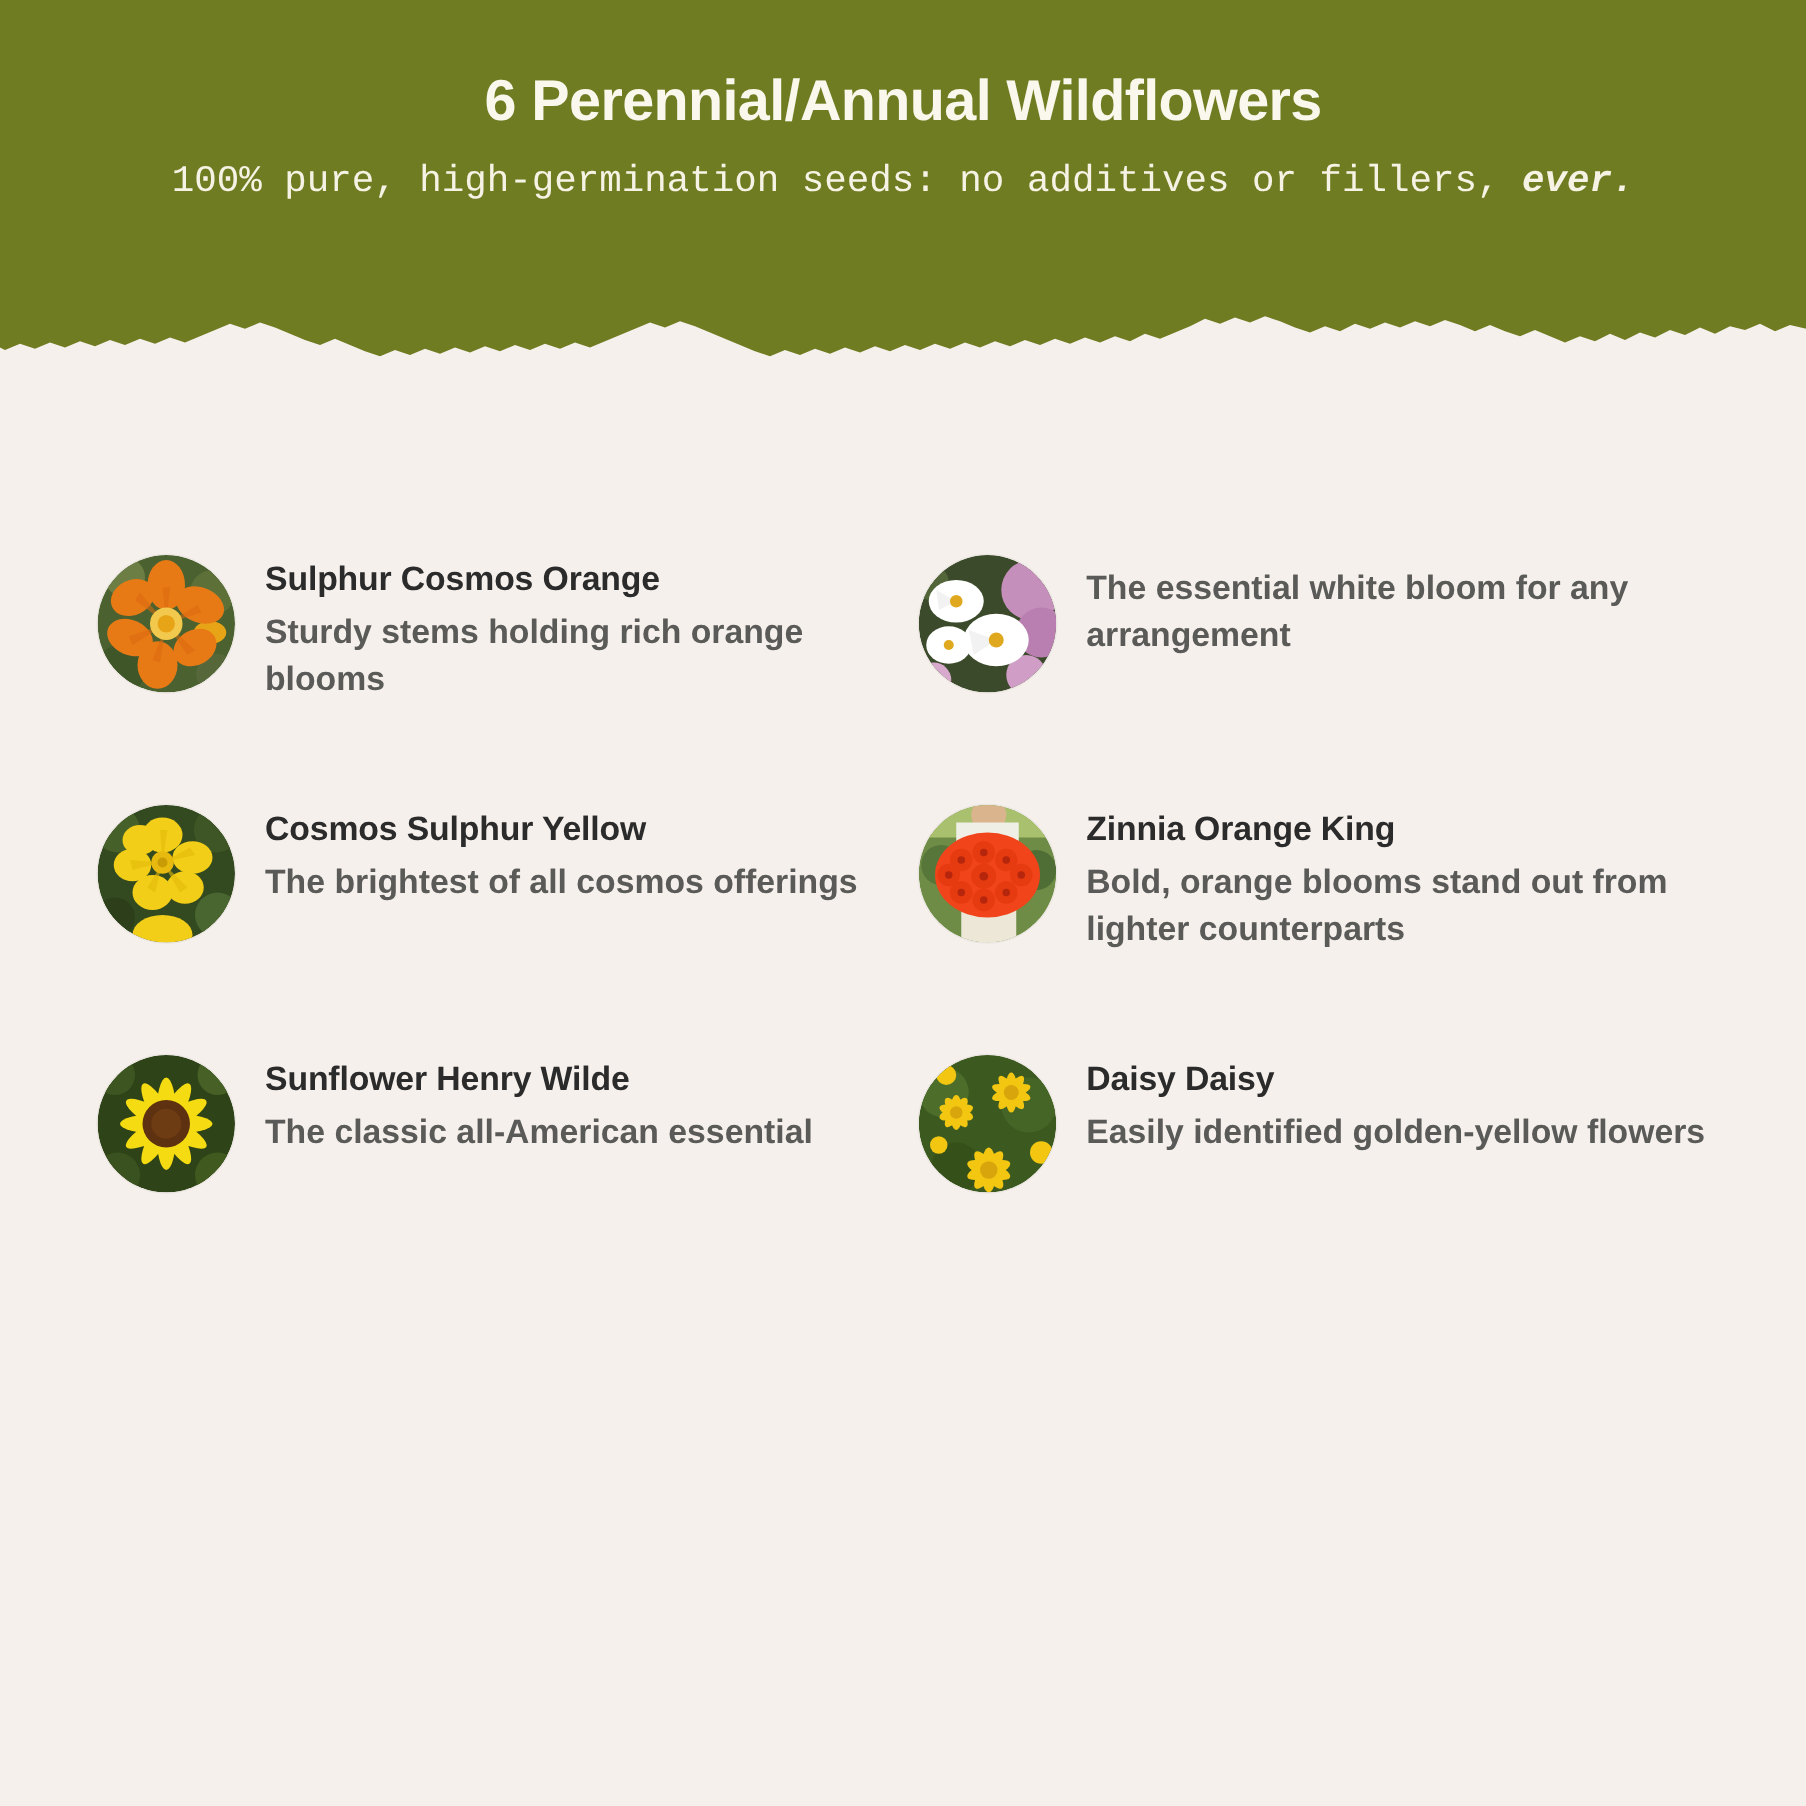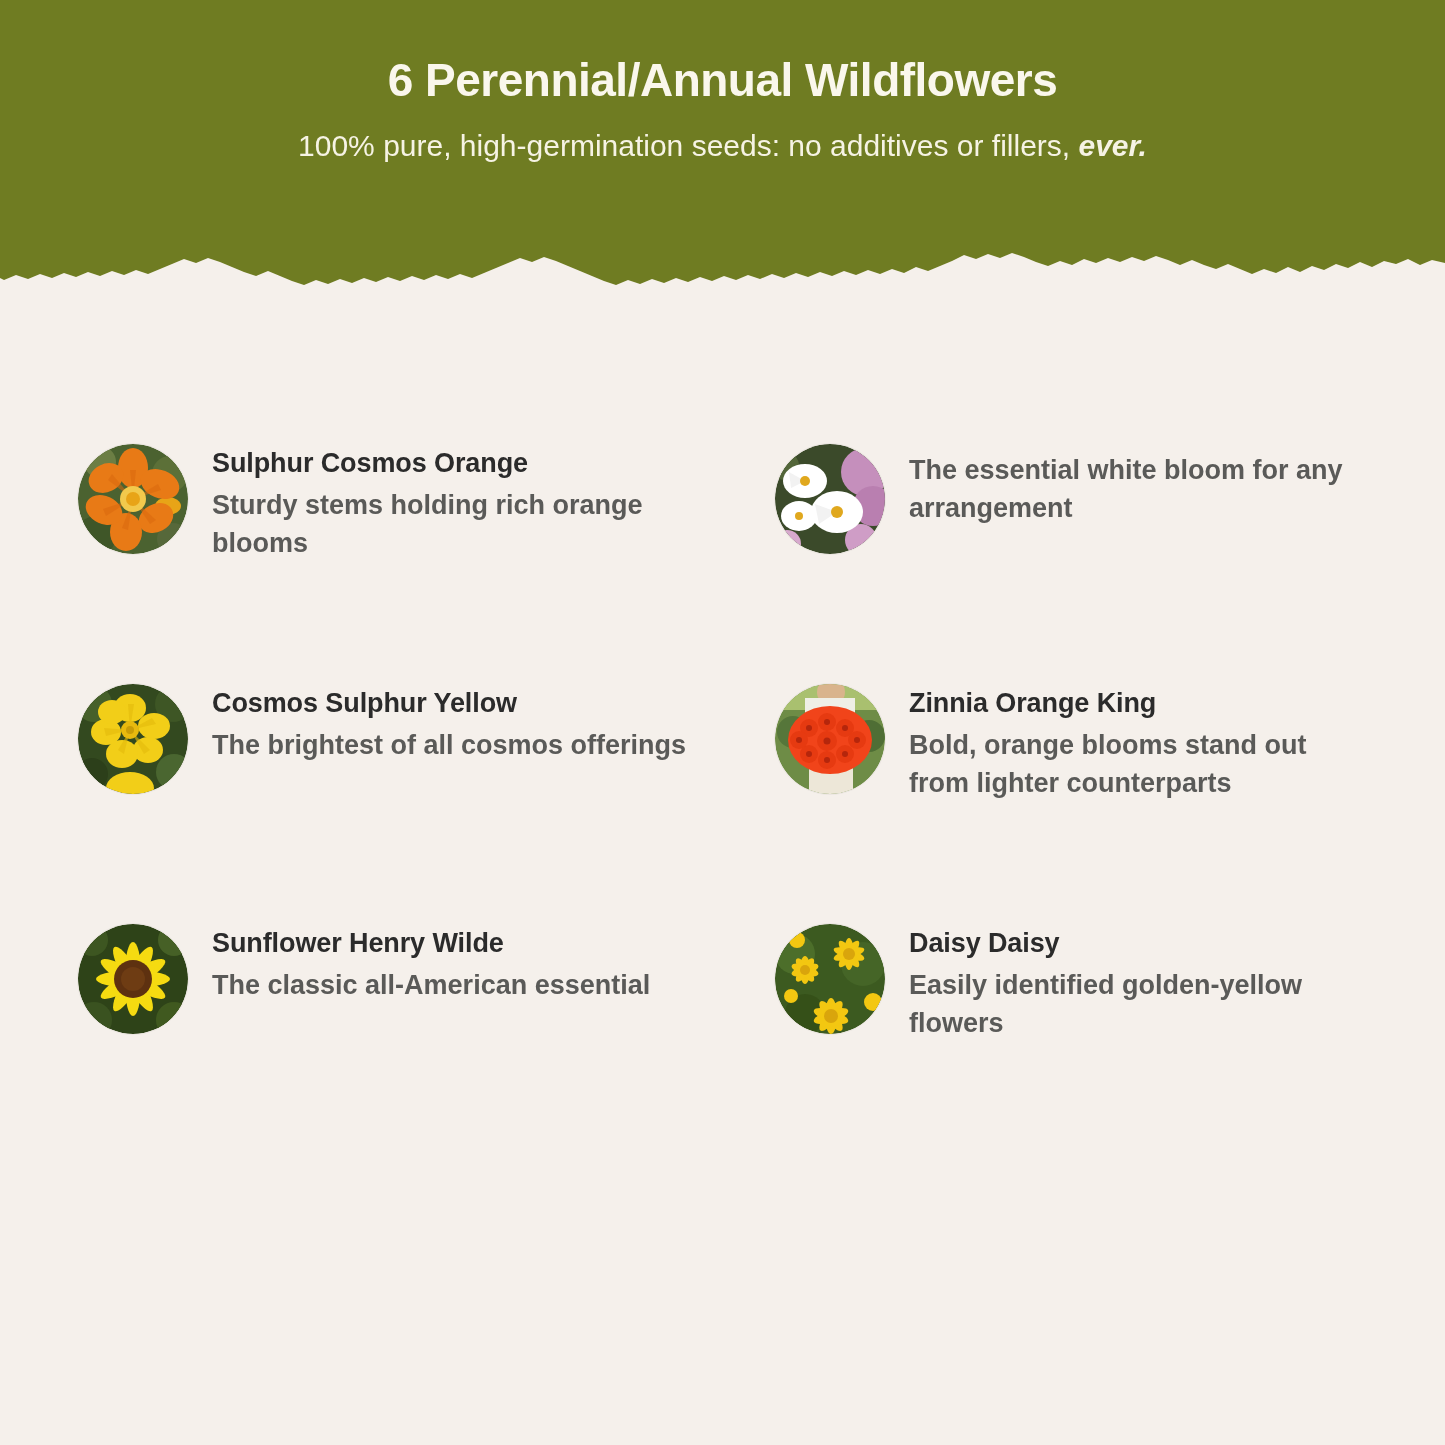--- a/index.html
+++ b/index.html
@@ -55,40 +55,40 @@
     color: #FAF7EC;
     font-family: "Liberation Sans", sans-serif;
   }
   .page-subtitle {
     margin: 0;
     padding-top: 22px;
     font-size: 30px;
     line-height: 1.2;
     font-weight: 400;
     color: #F6F3E4;
+    font-family: Liberation Mono, monospace;
   }
   .page-subtitle .em {
     font-style: italic;
     font-weight: 700;
   }
 
   
   .flower-grid {
     position: absolute;
     top: 430px;
     left: 0;
     width: 1445px;
     box-sizing: border-box;
     padding: 0 72px 0 78px;
     display: grid;
     grid-template-columns: 657px 1fr;
     grid-auto-rows: 200px;
     column-gap: 0px;
     row-gap: 0px;
-    gap: 40px;
   }
   .flower-item {
     display: flex;
     align-items: flex-start;
     gap: 24px;
   }
   .flower-thumb {
     flex: 0 0 auto;
     width: 110px;
     height: 110px;

